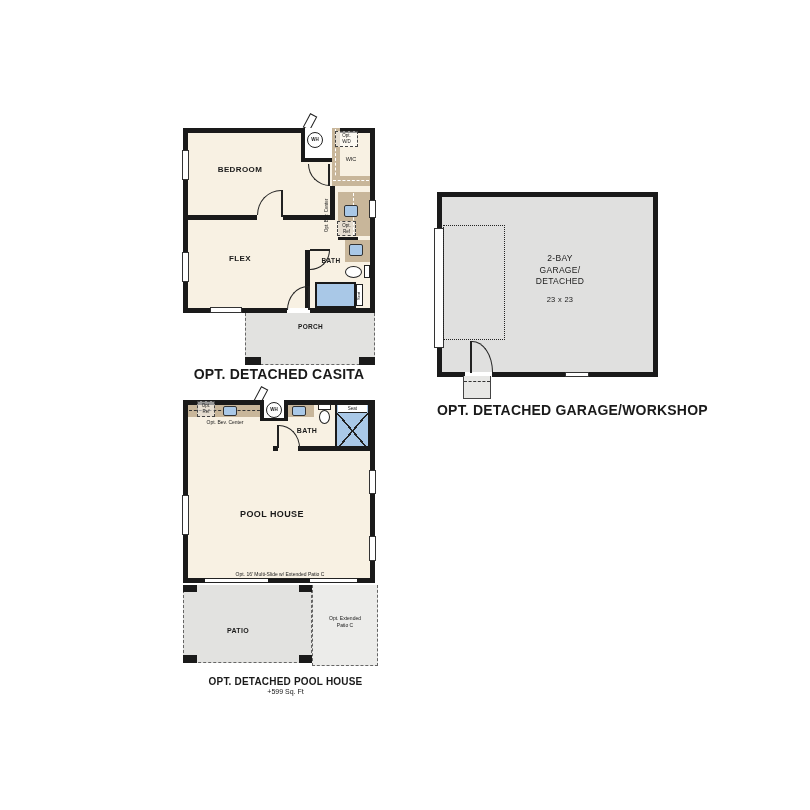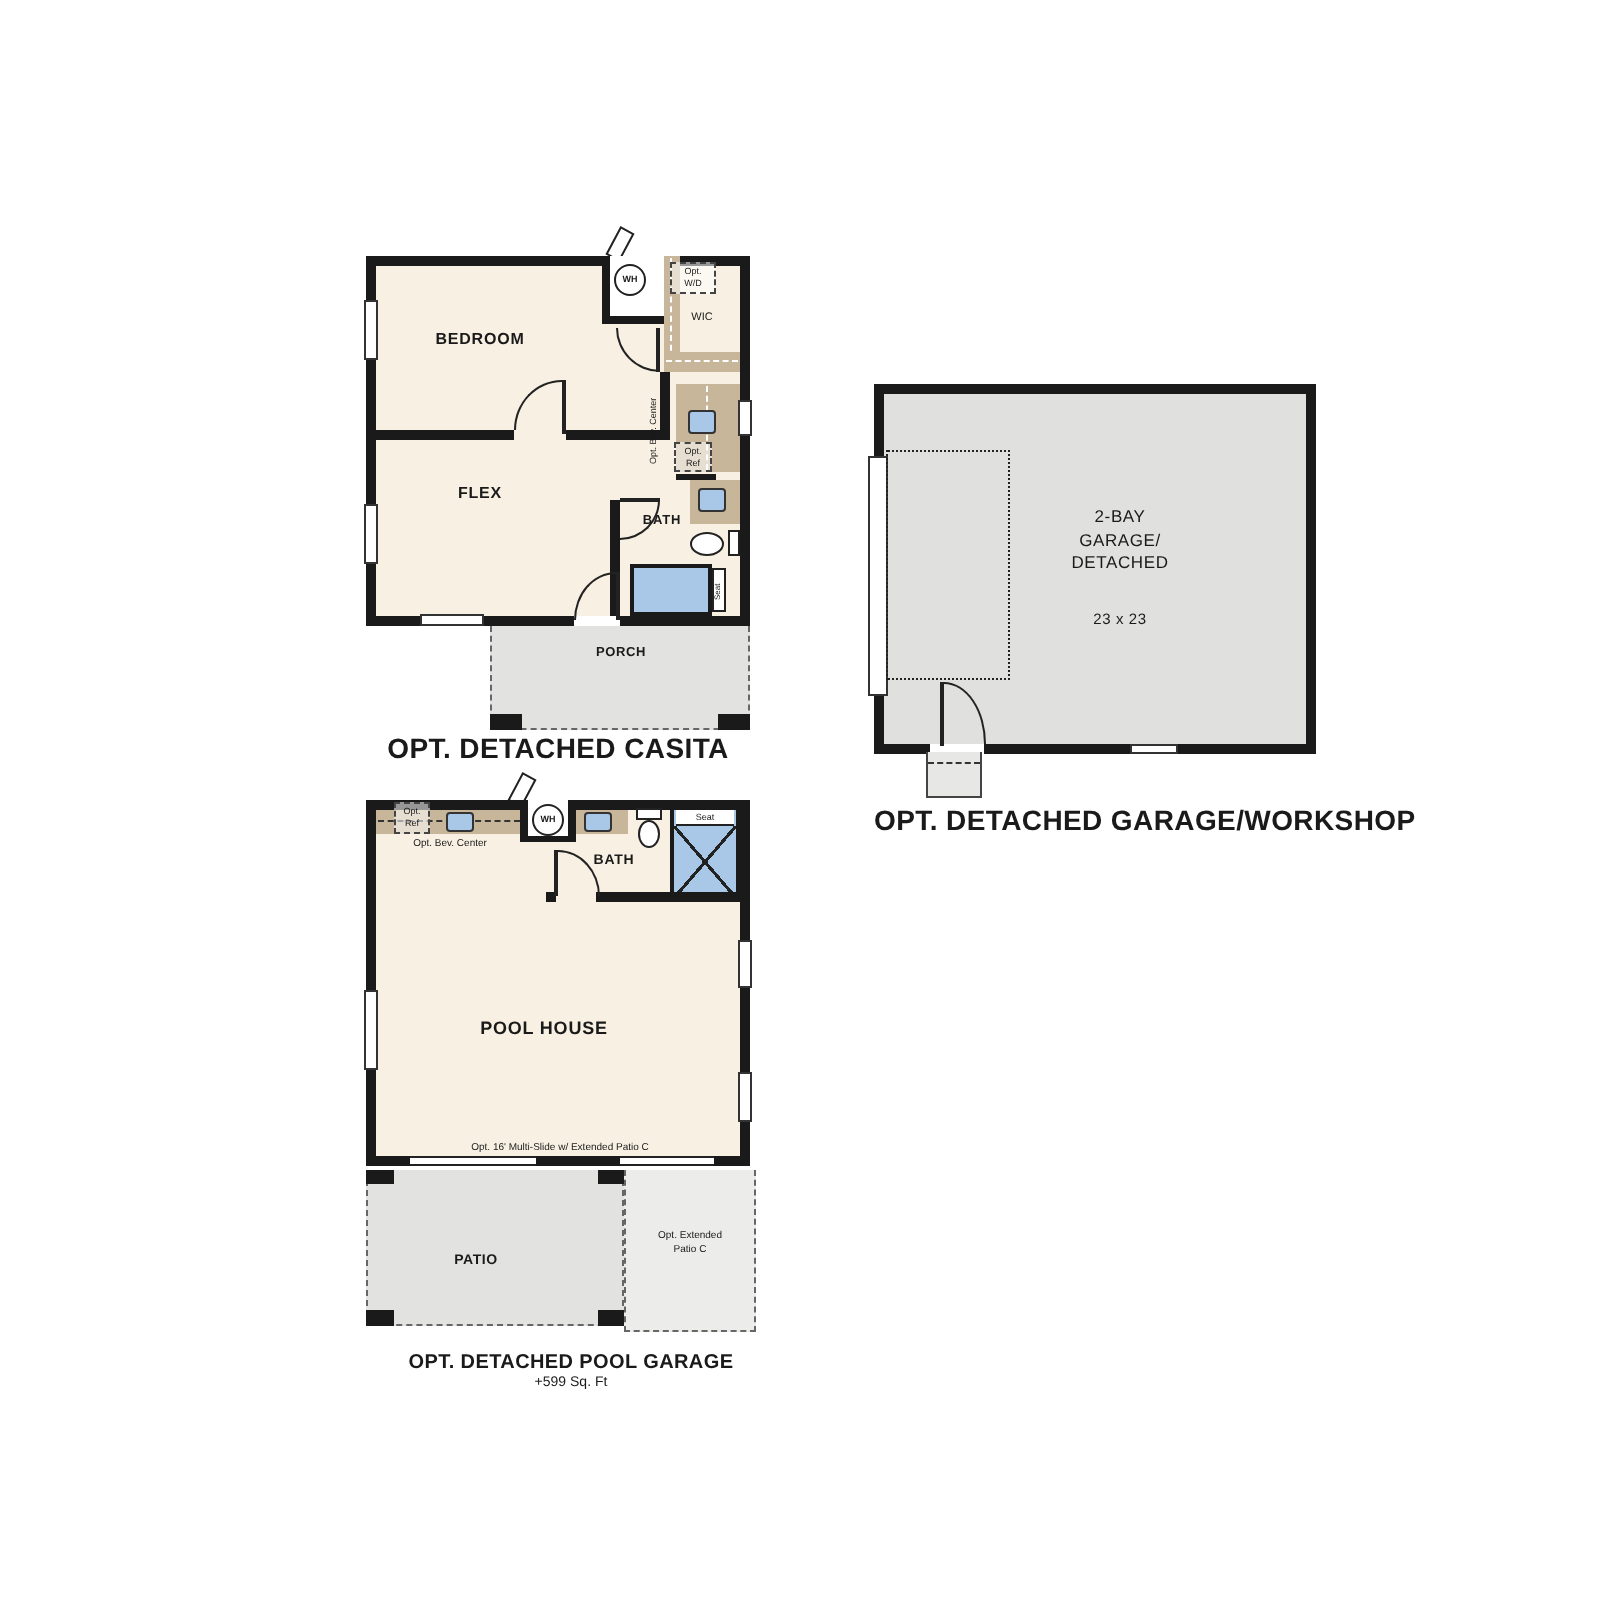--- a/index.html
+++ b/index.html
@@ -68,21 +68,21 @@
     <div class="arc arc-bl" style="left:125px;top:51px;width:22px;height:22px;"></div>
     <div class="leaf" style="left:145px;top:51px;width:2px;height:22px;"></div>
 
     <div class="wall" style="left:5px;top:102px;width:69px;height:5px;"></div>
     <div class="wall" style="left:100px;top:102px;width:52px;height:5px;"></div>
     <div class="arc arc-tl" style="left:74px;top:77px;width:24px;height:25px;"></div>
     <div class="leaf" style="left:98px;top:77px;width:2px;height:27px;"></div>
     <div class="wall" style="left:147px;top:73px;width:5px;height:34px;"></div>
 
     <div class="room-lbl" style="left:2px;top:52px;width:110px;">BEDROOM</div>
-    <div class="room-lbl" style="left:17px;top:129px;width:80px;text-align:center;">FLEX</div>
+    <div class="room-lbl" style="left:17px;top:141px;width:80px;text-align:center;">FLEX</div>
 
     <div class="tan" style="left:155px;top:79px;width:32px;height:44px;"></div>
     <div class="wdash-v" style="left:170px;top:80px;height:42px;"></div>
     <div class="vtext" style="left:142px;top:79px;width:11px;height:46px;">Opt. Bev. Center</div>
     <div class="sink" style="left:161px;top:92px;width:14px;height:12px;"></div>
     <div class="dashbox" style="left:154px;top:108px;width:19px;height:15px;">
       <span>Opt.</span>
         <span>Ref</span>
     </div>
 
@@ -121,21 +121,21 @@
     <div class="bldg" style="left:0;top:15px;width:221px;height:185px;background:#e0e0df;"></div>
 
     <div class="win" style="left:-3px;top:51px;width:10px;height:120px;"></div>
 
     <div class="abs" style="left:6px;top:48px;width:62px;height:115px;border:1.5px dotted #222;"></div>
 
     <div class="abs" style="left:58px;top:76px;width:130px;text-align:center;font-weight:normal;font-size:8.5px;line-height:11.5px;letter-spacing:.3px;">
       <div>2-BAY</div>
       <div>GARAGE/</div>
       <div>DETACHED</div>
-      <div style="font-size:7.5px;margin-top:16px;">23 x 23</div>
+      <div style="font-size:7.5px;margin-top:6px;">23 x 23</div>
     </div>
 
     <div class="abs" style="left:28px;top:195px;width:27px;height:5px;background:#fff;"></div>
     <div class="leaf" style="left:33px;top:164px;width:2px;height:32px;"></div>
     <div class="arc arc-tr" style="left:35px;top:164px;width:21px;height:31px;"></div>
 
     <div class="abs" style="left:26px;top:199px;width:28px;height:23px;background:#e7e7e5;border:1px solid #444;border-top:none;"></div>
     <div class="bdash-h" style="left:27px;top:204px;width:26px;"></div>
 
     <div class="win" style="left:128px;top:195px;width:24px;height:5px;"></div>
@@ -189,17 +189,17 @@
     <div class="porch" style="left:129px;top:197px;width:66px;height:81px;background:#ececea;"></div>
     <div class="abs" style="left:129px;top:227px;width:66px;text-align:center;font-size:5px;line-height:7px;">
       <div>Opt. Extended</div>
       <div>Patio C</div>
     </div>
     <div class="wall" style="left:0;top:197px;width:14px;height:7px;"></div>
     <div class="wall" style="left:116px;top:197px;width:13px;height:7px;"></div>
     <div class="wall" style="left:0;top:267px;width:14px;height:8px;"></div>
     <div class="wall" style="left:116px;top:267px;width:13px;height:8px;"></div>
 
-    <div class="title" style="left:0;top:288px;width:205px;font-size:10px;">OPT. DETACHED POOL GARAGE</div>
+    <div class="title" style="left:0;top:288px;width:205px;font-size:10px;">OPT. DETACHED POOL HOUSE</div>
     <div class="small-lbl" style="left:0;top:300px;width:205px;font-size:7px;">+599 Sq. Ft</div>
   </div>
 
 </div>
 
 </body></html>

